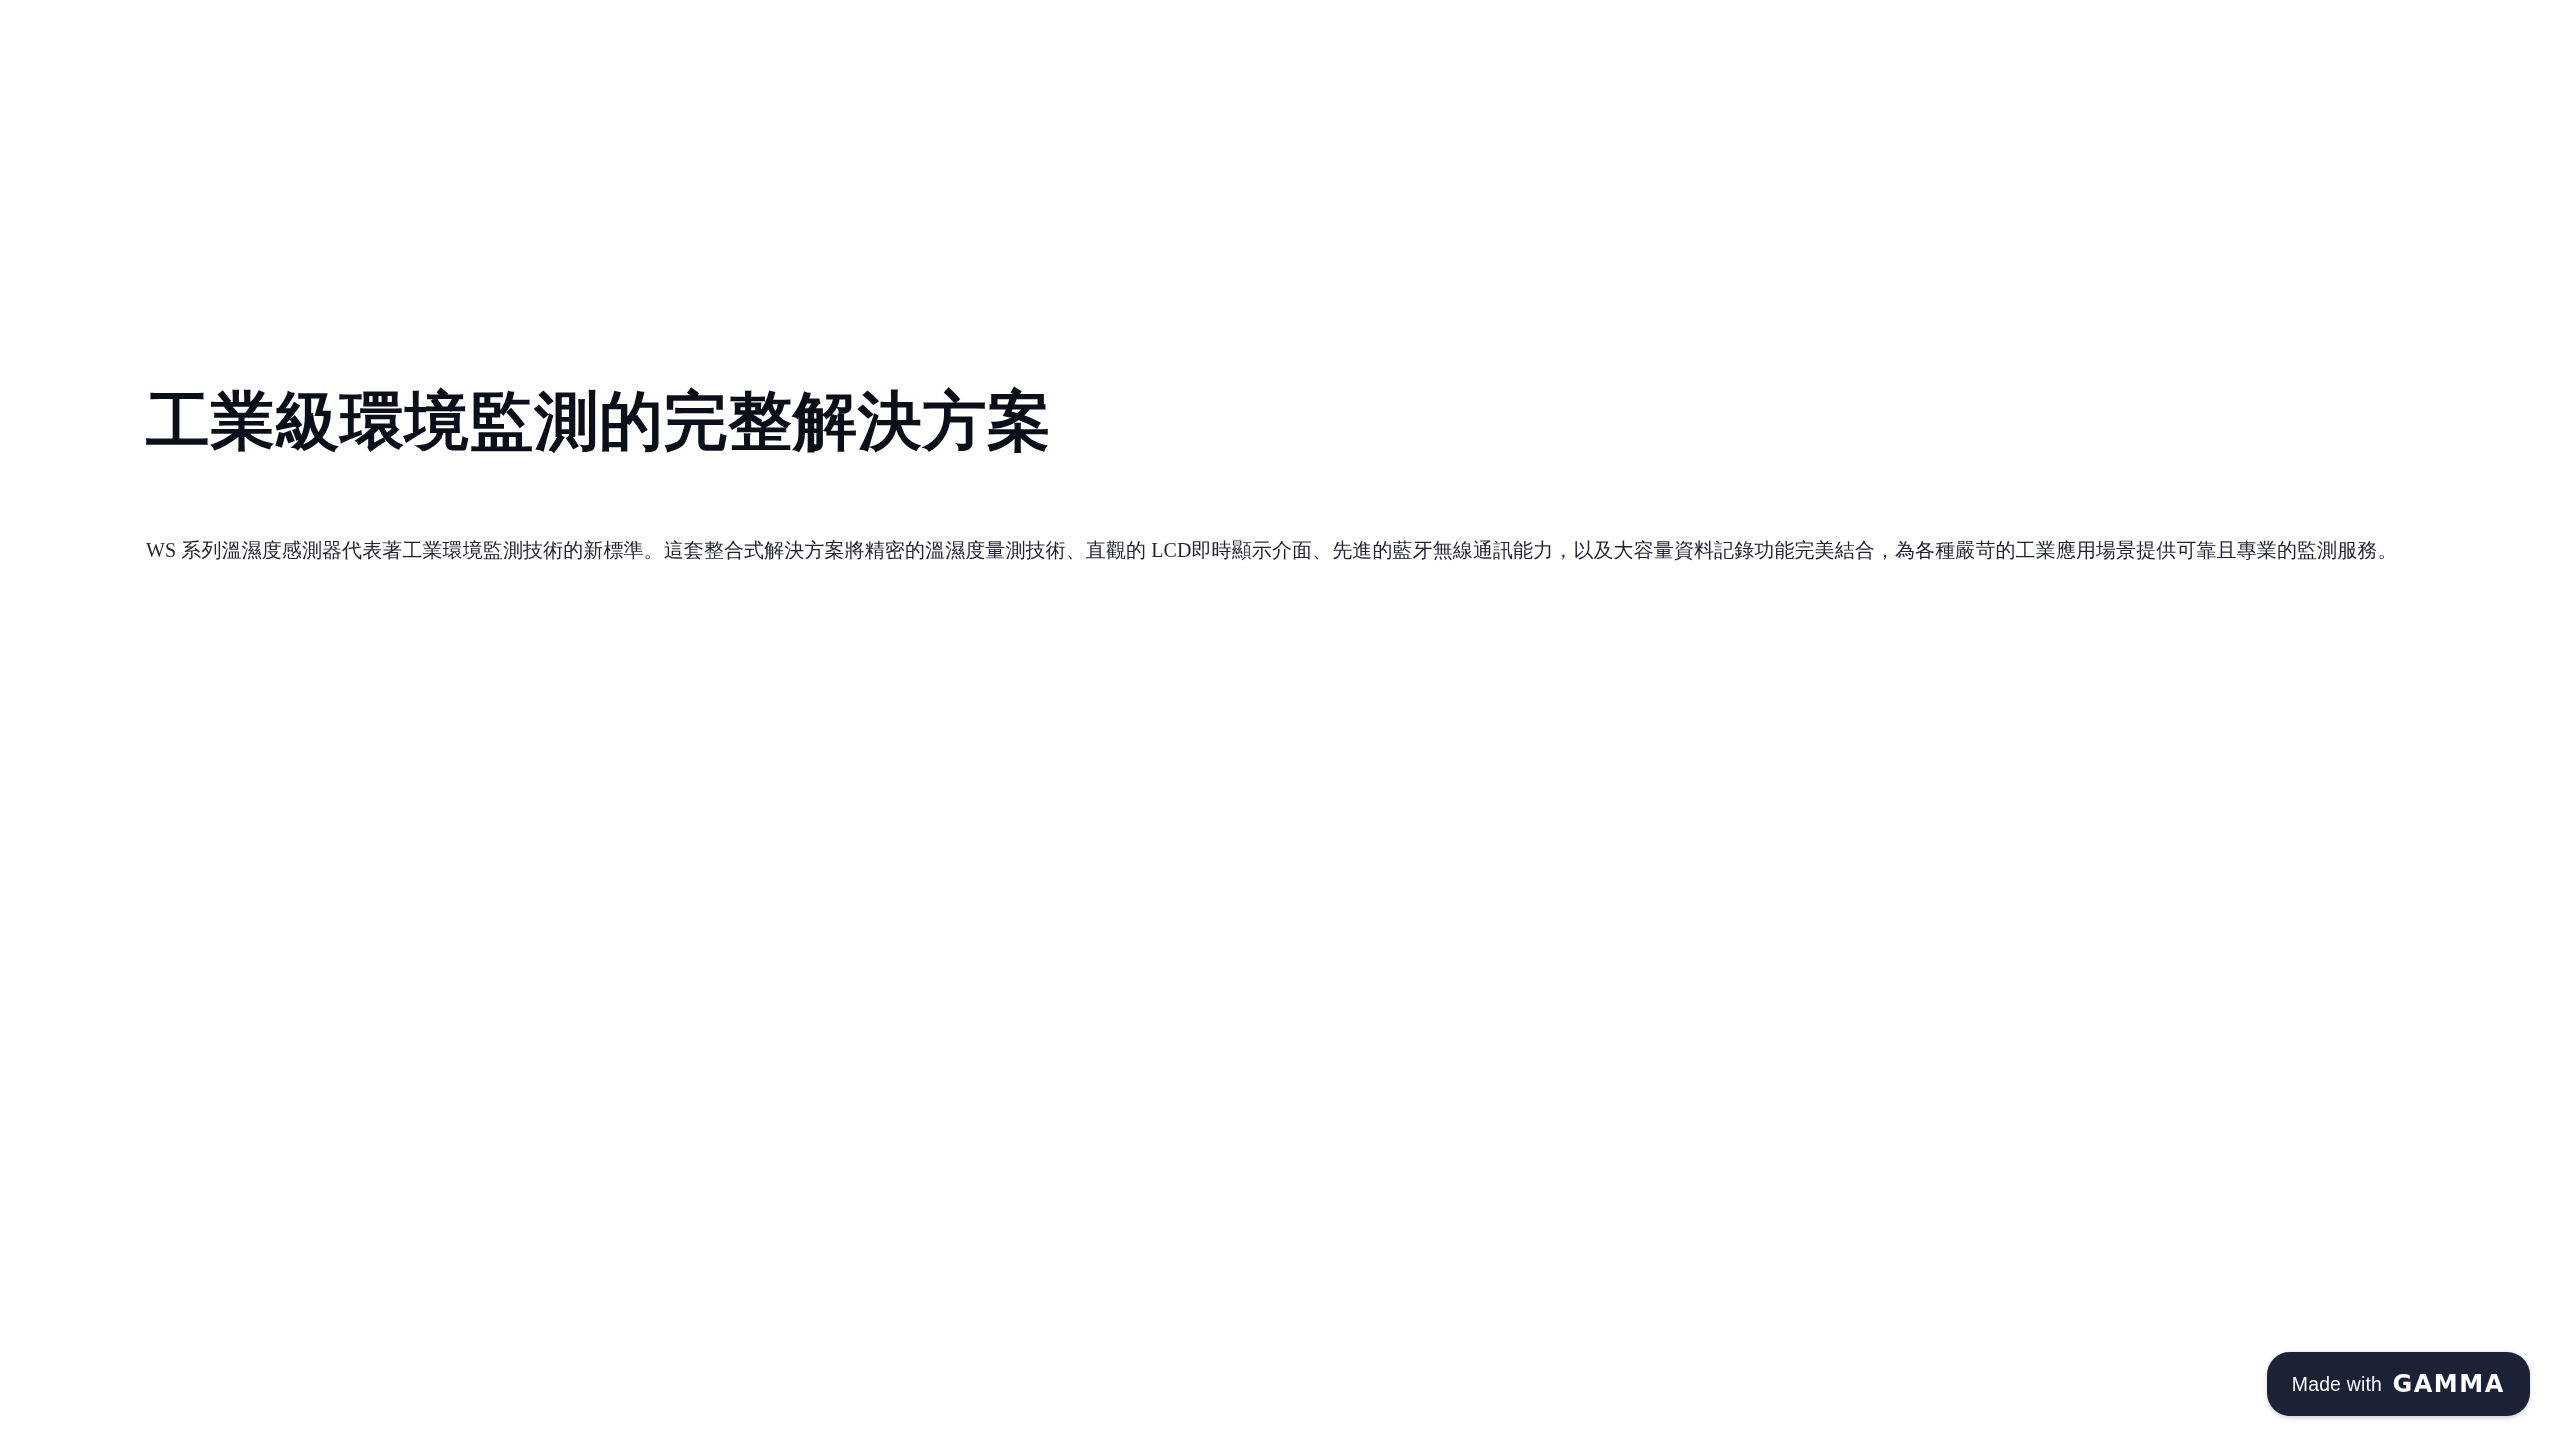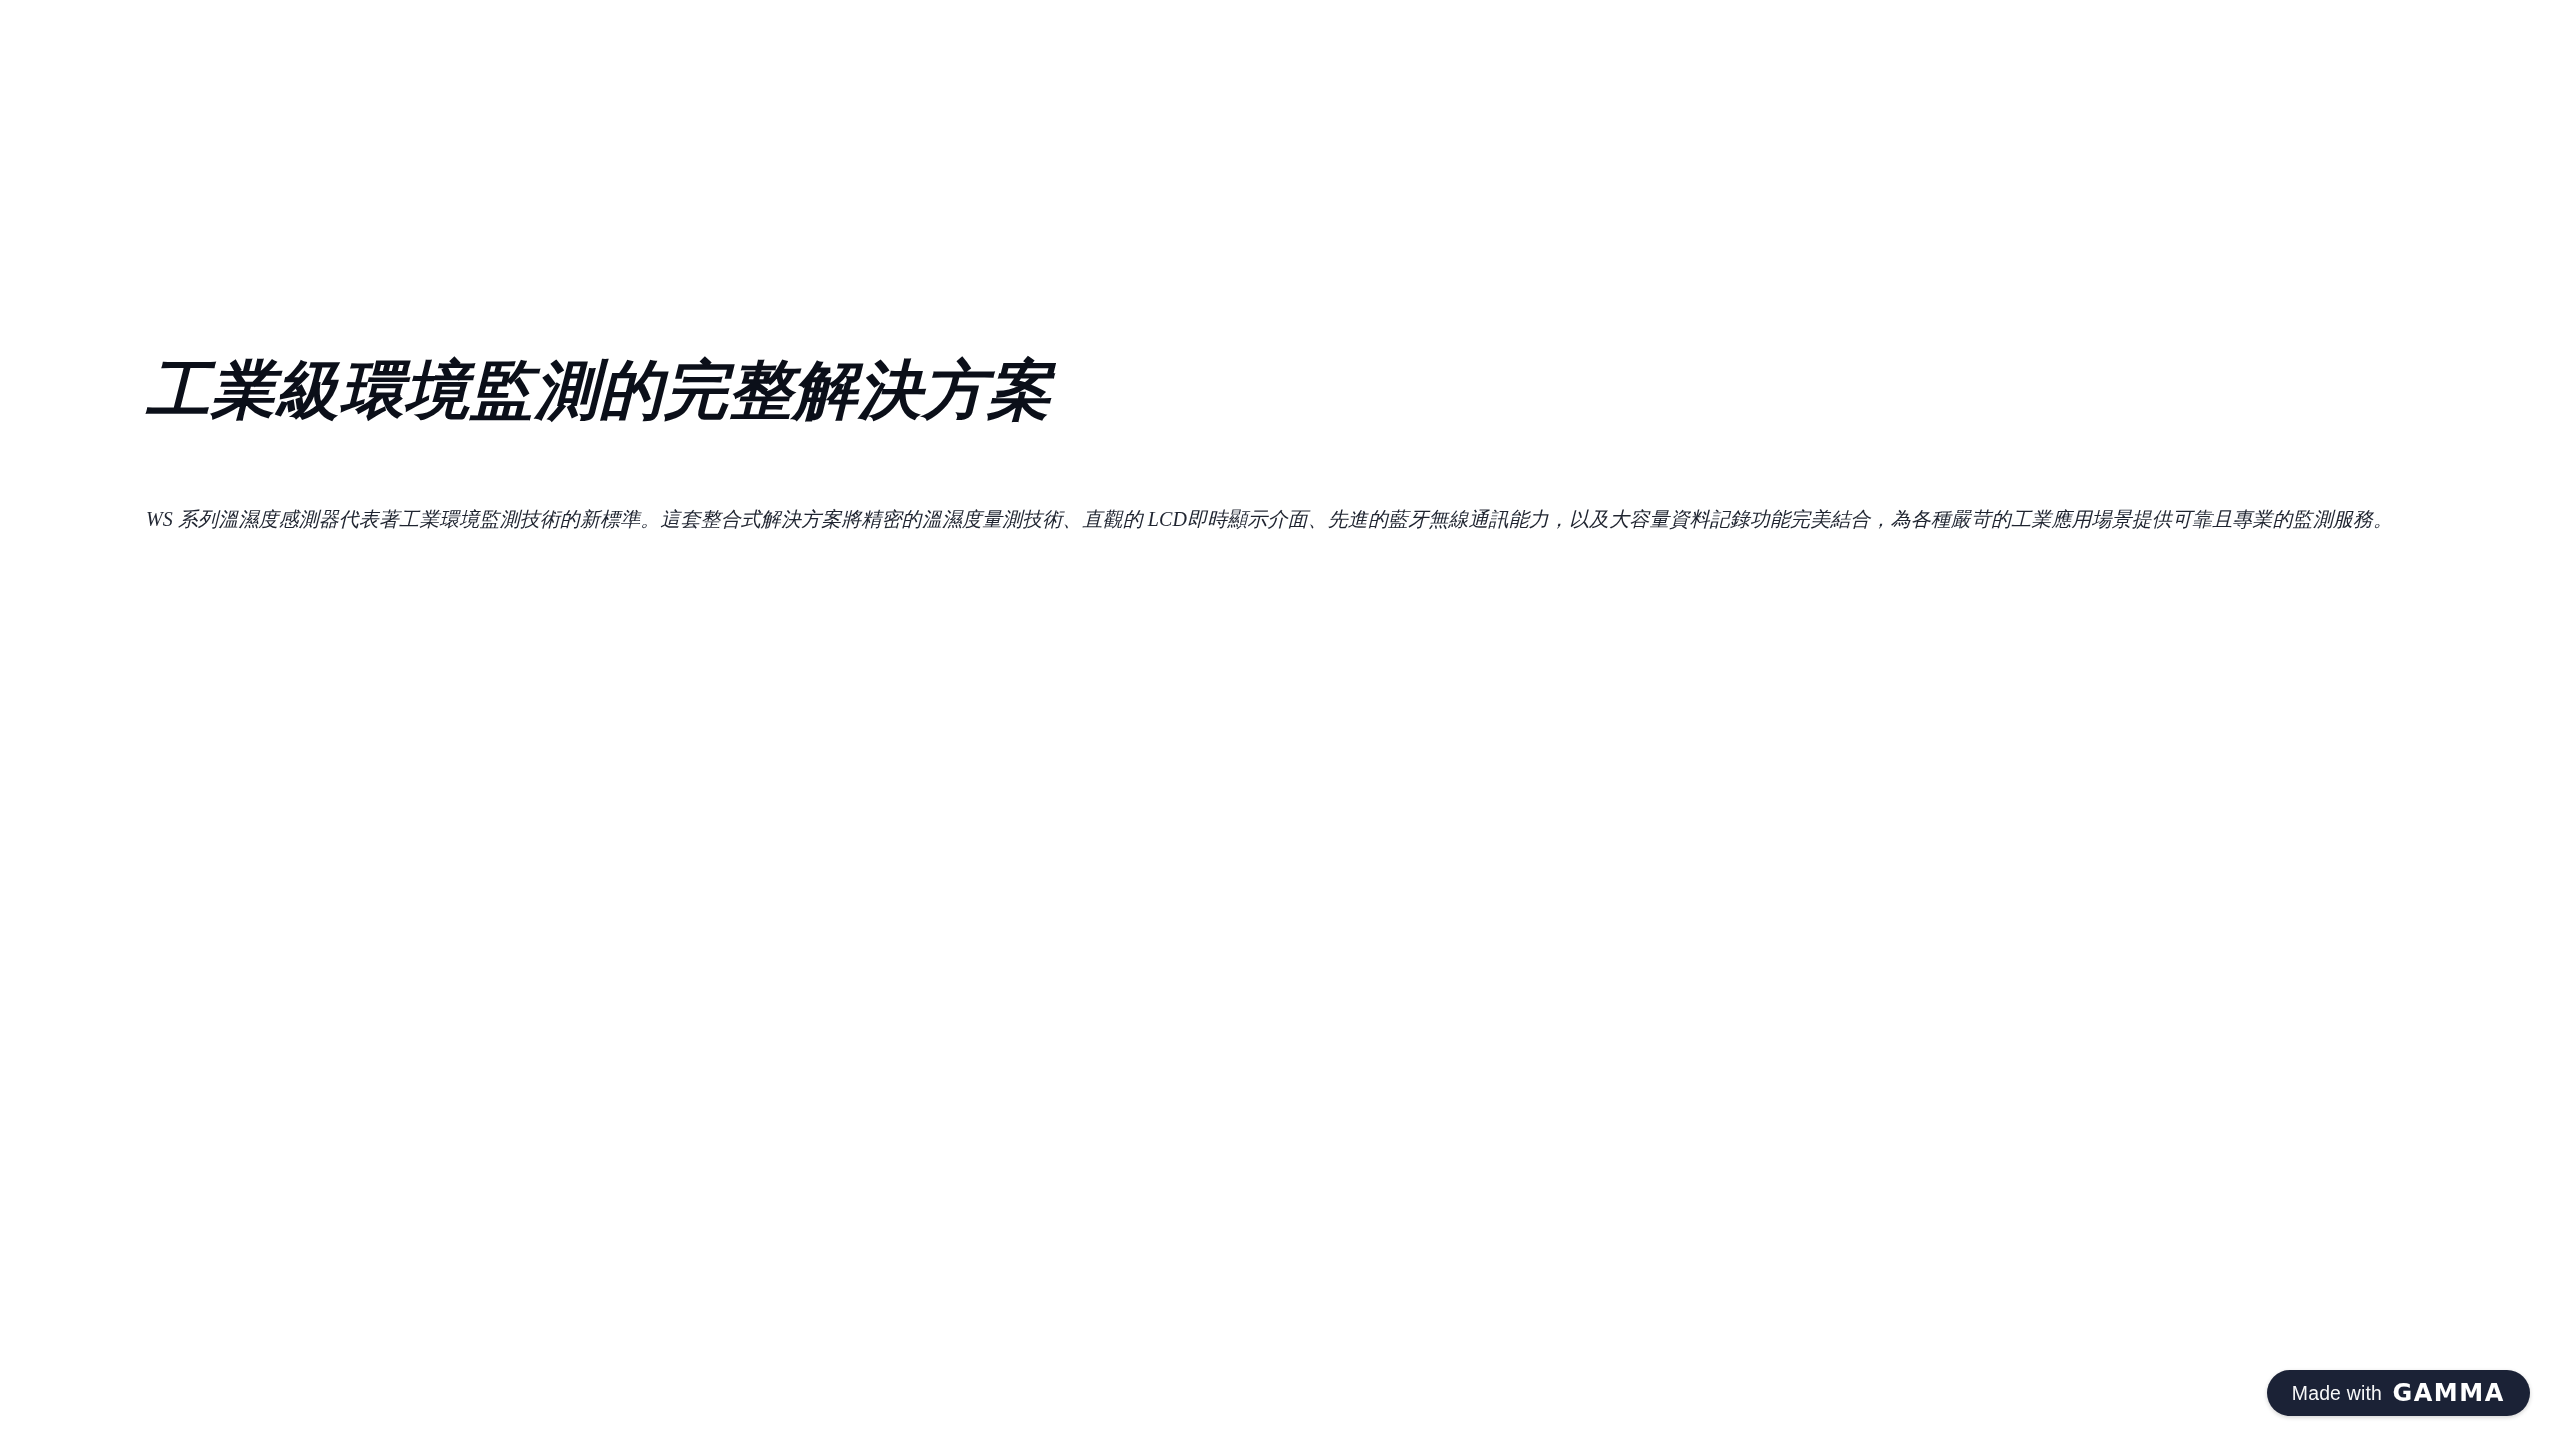--- a/index.html
+++ b/index.html
@@ -18,23 +18,22 @@
 
   .slide {
     position: absolute;
     inset: 0;
     background: #ffffff;
   }
 
   .content {
     position: absolute;
     left: 146px;
-    top: 353px;
+    top: 384px;
     width: 2288px;
-    font-style: italic;
   }
 
   .title {
     font-family: "Liberation Serif", serif;
     font-size: 64px;
     line-height: 1.2;
     font-weight: 700;
     letter-spacing: 0.7px;
     color: #0b0f19;
     margin: 0 0 72px 0;
@@ -49,21 +48,21 @@
     margin: 0 0 39px 0;
     text-align: left;
     letter-spacing: 0.1px;
   }
   .para:last-child { margin-bottom: 0; }
 
   .badge {
     position: absolute;
     right: 46px;
     bottom: 33px;
-    height: 46px;
+    height: 64px;
     padding: 0 25px;
     border-radius: 23px;
     background: #1b2236;
     color: #ffffff;
     display: flex;
     align-items: center;
     gap: 10.4px;
     font-family: "Liberation Sans", sans-serif;
     font-size: 19.4px;
     letter-spacing: 0.2px;

